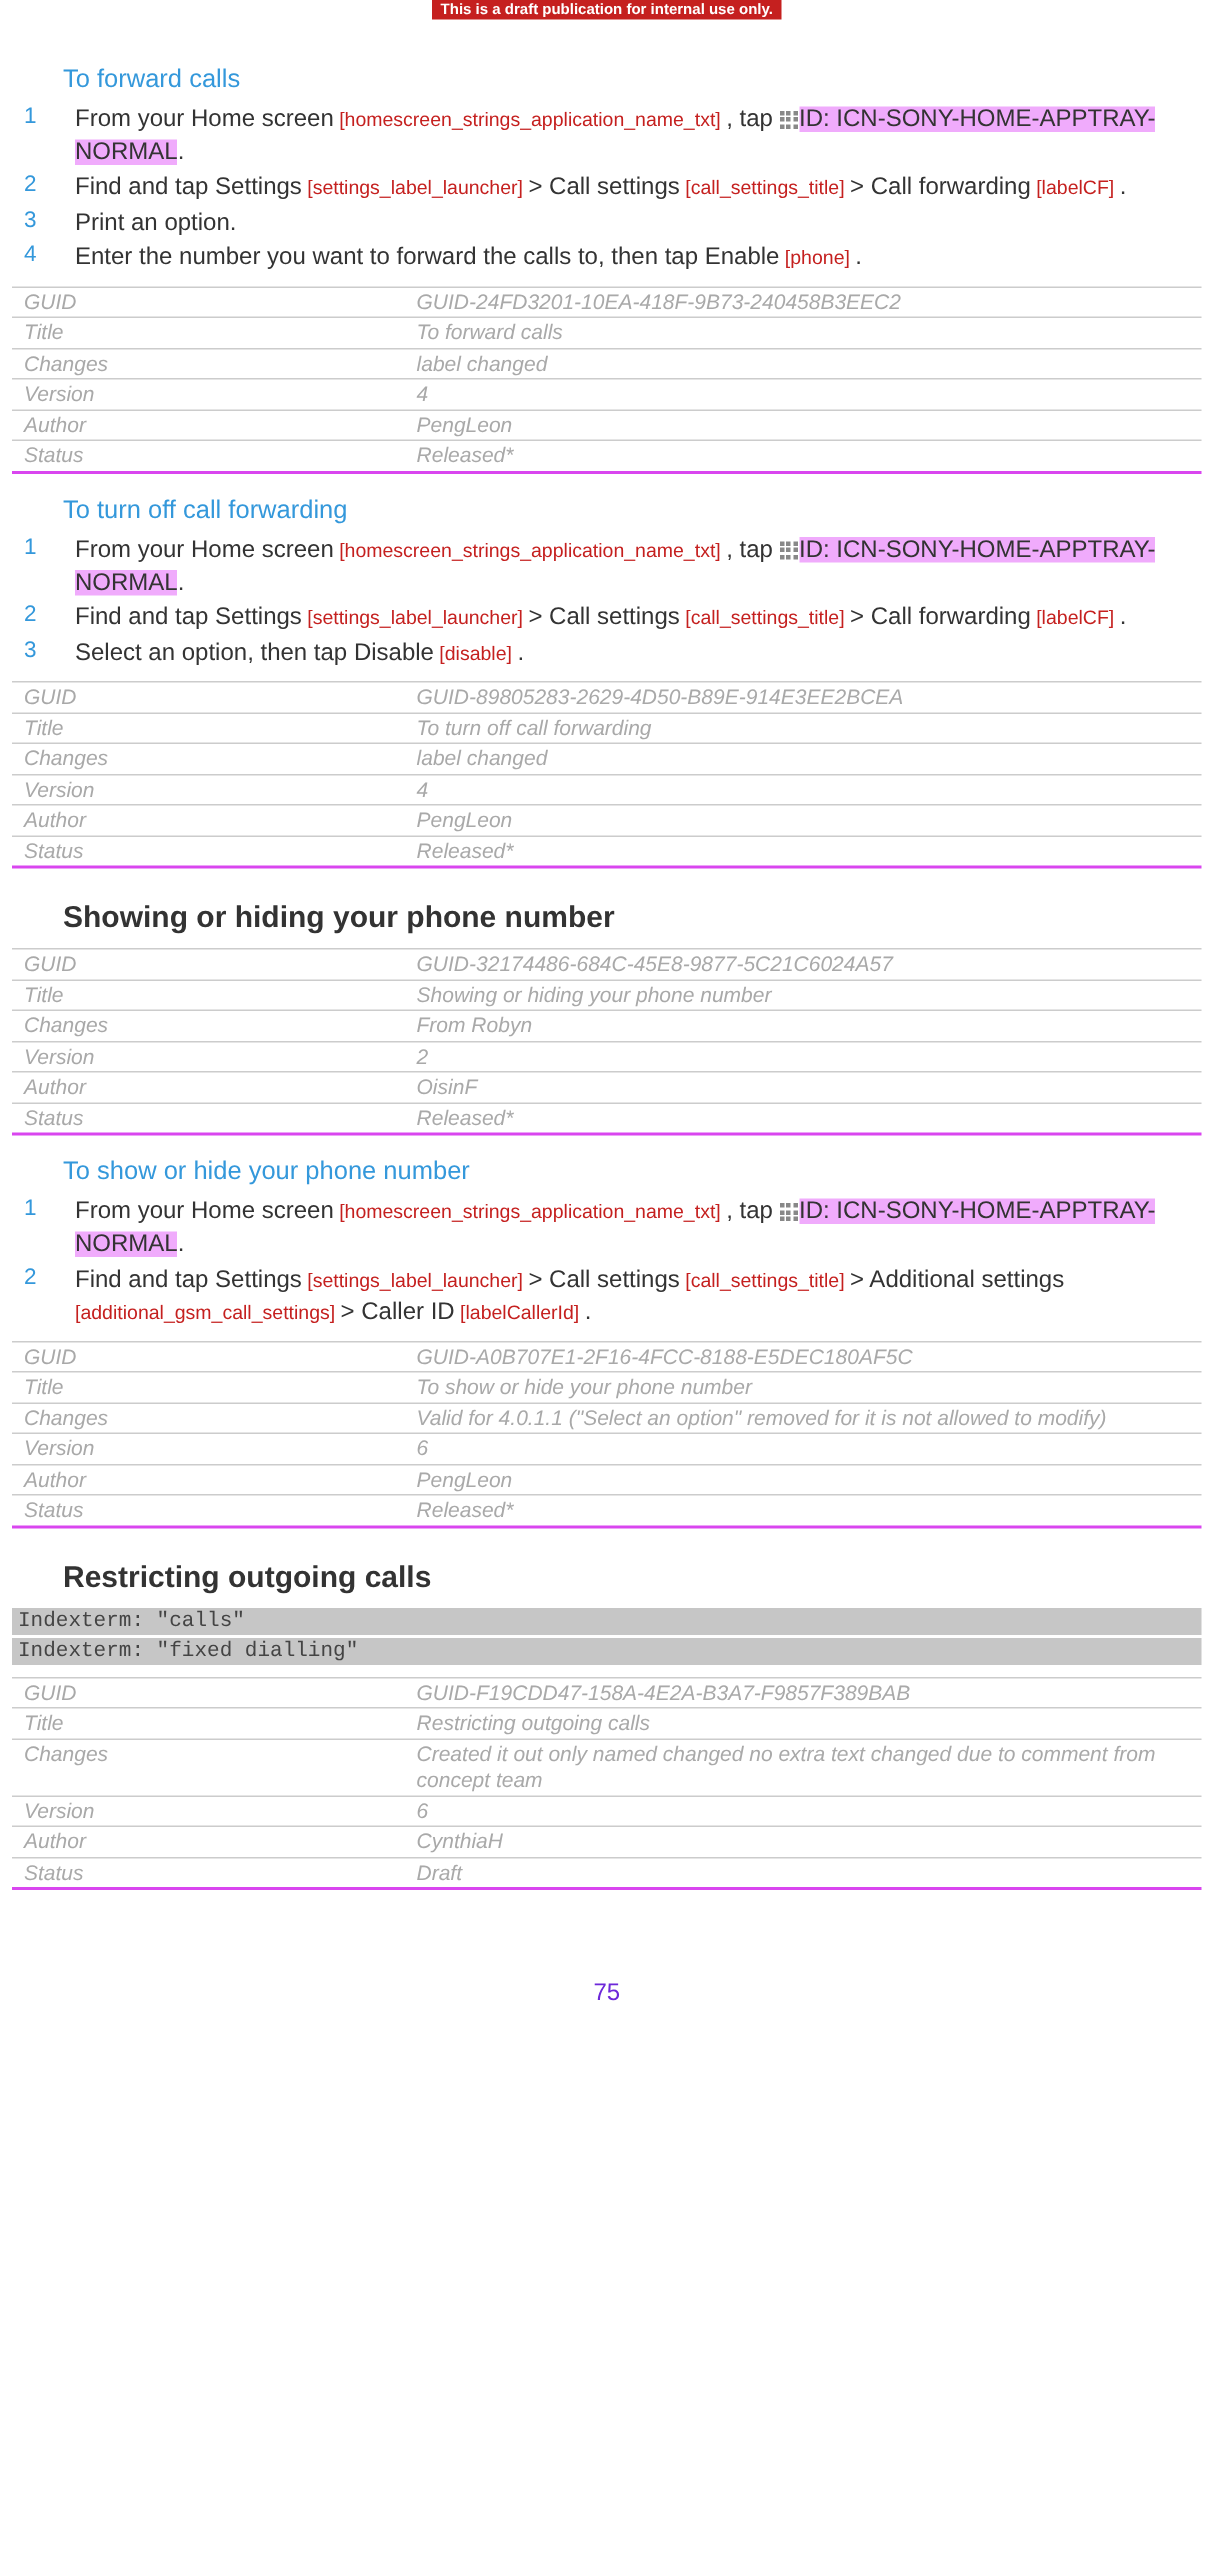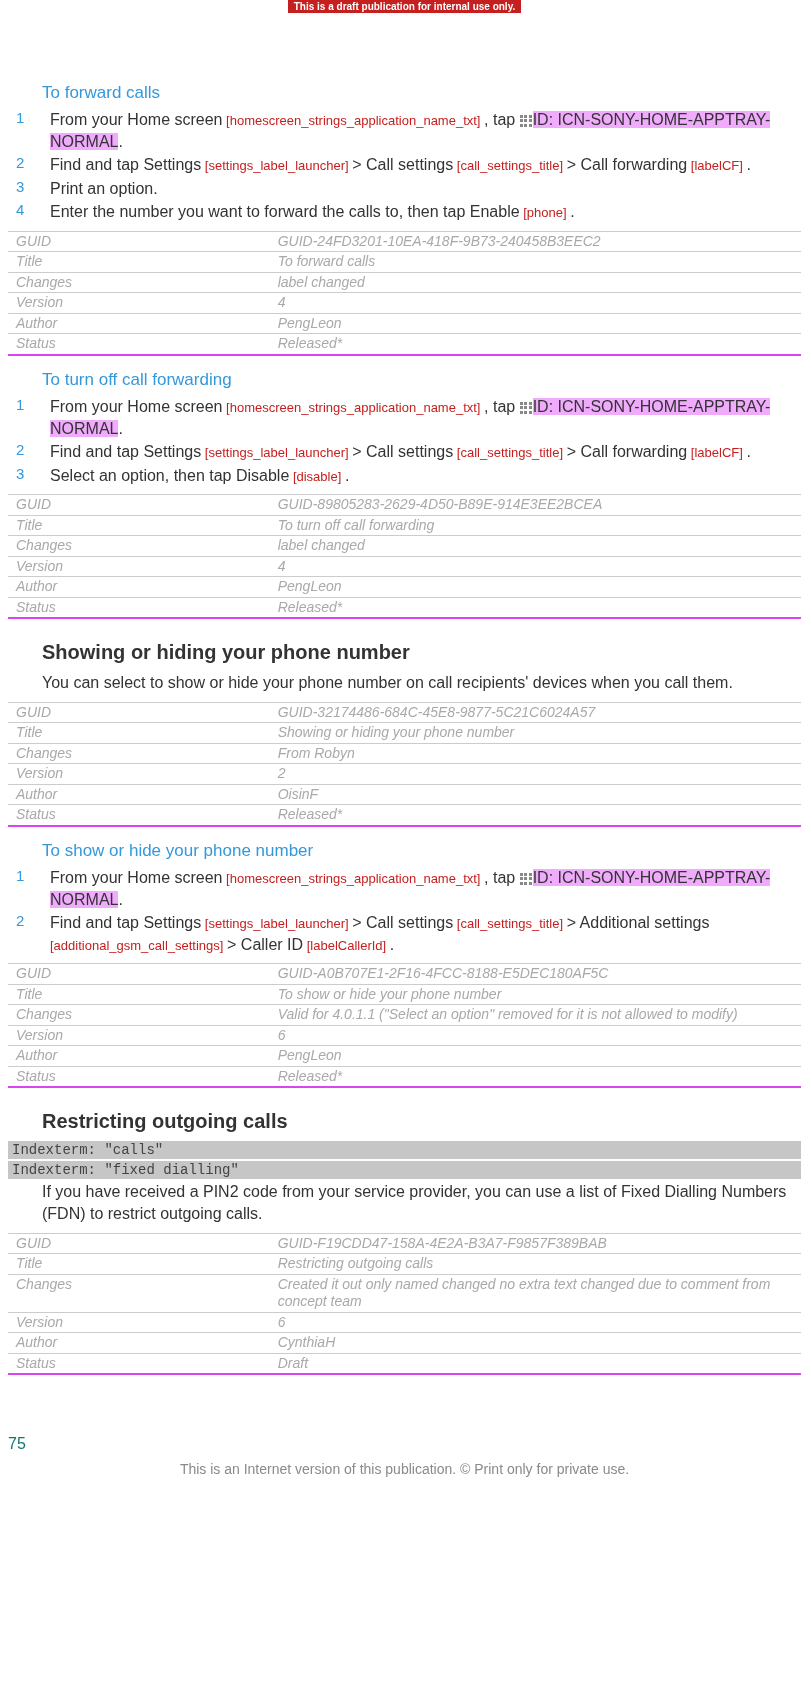--- a/index.html
+++ b/index.html
@@ -1,34 +1,34 @@
 <!DOCTYPE html>
 <html><head>
 <meta charset="utf-8">
 <style>
 html,body{margin:0;padding:0;font-family:Arial,Helvetica,sans-serif;background:#fff;color:#333;font-size:15px}
 .page{width:809px;padding:0;position:relative}
-.draft-banner{background:#c5201f;color:#fff;font-size:10px;font-weight:bold;text-align:center;padding:1px 6px;margin:0 auto 70px auto;display:table}
+.draft-banner{background:#c5201f;color:#fff;font-size:10px;font-weight:bold;text-align:center;padding:1px 6px;margin:0 auto 30px auto;display:table}
 .content{padding:0 8px}
 .proc-title{color:#3498db;font-size:17px;margin:14px 0 6px 34px}
 .section-title{color:#333;font-size:20px;font-weight:bold;margin:22px 0 8px 34px}
 .body-text{margin:0 0 8px 34px;font-size:16px;line-height:1.35;color:#333}
 .ol{margin:0;padding:0;list-style:none}
 .ol li{display:flex;align-items:flex-start;margin:2px 0}
 .ol .num{color:#3498db;font-size:15px;min-width:34px;padding-left:8px}
 .ol .txt{flex:1;font-size:16px;line-height:1.35;color:#333}
 .inline-tag{color:#c5201f;font-size:13px;vertical-align:baseline}
 .icon-id{background:#f0abfc;color:#333}
 .bold-ui{font-weight:normal}
 .meta-table{width:100%;border-collapse:collapse;margin:8px 0 0 0;color:#a9a9a9;font-style:italic;font-size:14px}
 .meta-table td{border-top:1px solid #ccc;padding:1px 4px 1px 8px;vertical-align:top;line-height:1.25}
 .meta-table tr:last-child td{border-bottom:2px solid #d946ef}
 .meta-table td:first-child{width:33%}
 .indexterm{background:#c6c6c6;font-family:"Courier New",monospace;font-size:14px;padding:1px 4px;color:#444;margin:0 0 2px 0}
-.page-num{color:#0f766e;font-size:16px;margin:60px 0 8px 0}
+.page-num{text-align:center;color:#6d28d9;font-size:16px;margin:60px 0 8px 0}
 .footer{text-align:center;color:#8a8a8a;font-size:14px;margin:6px 0 20px 0}
 .grid-icon{display:inline-block;width:12px;height:12px;vertical-align:middle;margin-right:1px}
 .grid-icon span{display:block;width:12px;height:12px;background:
  linear-gradient(#888,#888),linear-gradient(#888,#888),linear-gradient(#888,#888),
  linear-gradient(#888,#888),linear-gradient(#888,#888),linear-gradient(#888,#888),
  linear-gradient(#888,#888),linear-gradient(#888,#888),linear-gradient(#888,#888);
  background-size:3px 3px;background-repeat:no-repeat;
  background-position:0 0,4.5px 0,9px 0,0 4.5px,4.5px 4.5px,9px 4.5px,0 9px,4.5px 9px,9px 9px}
 </style>
 </head>
@@ -125,21 +125,20 @@
             <td>PengLeon</td>
           </tr>
 <tr>
             <td>Status</td>
             <td>Released*</td>
           </tr>
 </tbody>
       </table>
 
 <div class="section-title">Showing or hiding your phone number</div>
-<div class="body-text">You can select to show or hide your phone number on call recipients' devices when you call them.</div>
 <table class="meta-table">
 <tbody>
           <tr>
             <td>GUID</td>
             <td>GUID-32174486-684C-45E8-9877-5C21C6024A57</td>
           </tr>
 <tr>
             <td>Title</td>
             <td>Showing or hiding your phone number</td>
           </tr>
@@ -198,21 +197,20 @@
 <tr>
             <td>Status</td>
             <td>Released*</td>
           </tr>
 </tbody>
       </table>
 
 <div class="section-title">Restricting outgoing calls</div>
 <div class="indexterm">Indexterm: "calls"</div>
 <div class="indexterm">Indexterm: "fixed dialling"</div>
-<div class="body-text">If you have received a PIN2 code from your service provider, you can use a list of Fixed Dialling Numbers (FDN) to restrict outgoing calls.</div>
 <table class="meta-table">
 <tbody>
           <tr>
             <td>GUID</td>
             <td>GUID-F19CDD47-158A-4E2A-B3A7-F9857F389BAB</td>
           </tr>
 <tr>
             <td>Title</td>
             <td>Restricting outgoing calls</td>
           </tr>
@@ -229,16 +227,15 @@
             <td>CynthiaH</td>
           </tr>
 <tr>
             <td>Status</td>
             <td>Draft</td>
           </tr>
 </tbody>
       </table>
 
 <div class="page-num">75</div>
-<div class="footer">This is an Internet version of this publication. © Print only for private use.</div>
 
 </div>
 </div>
 
 </body></html>

